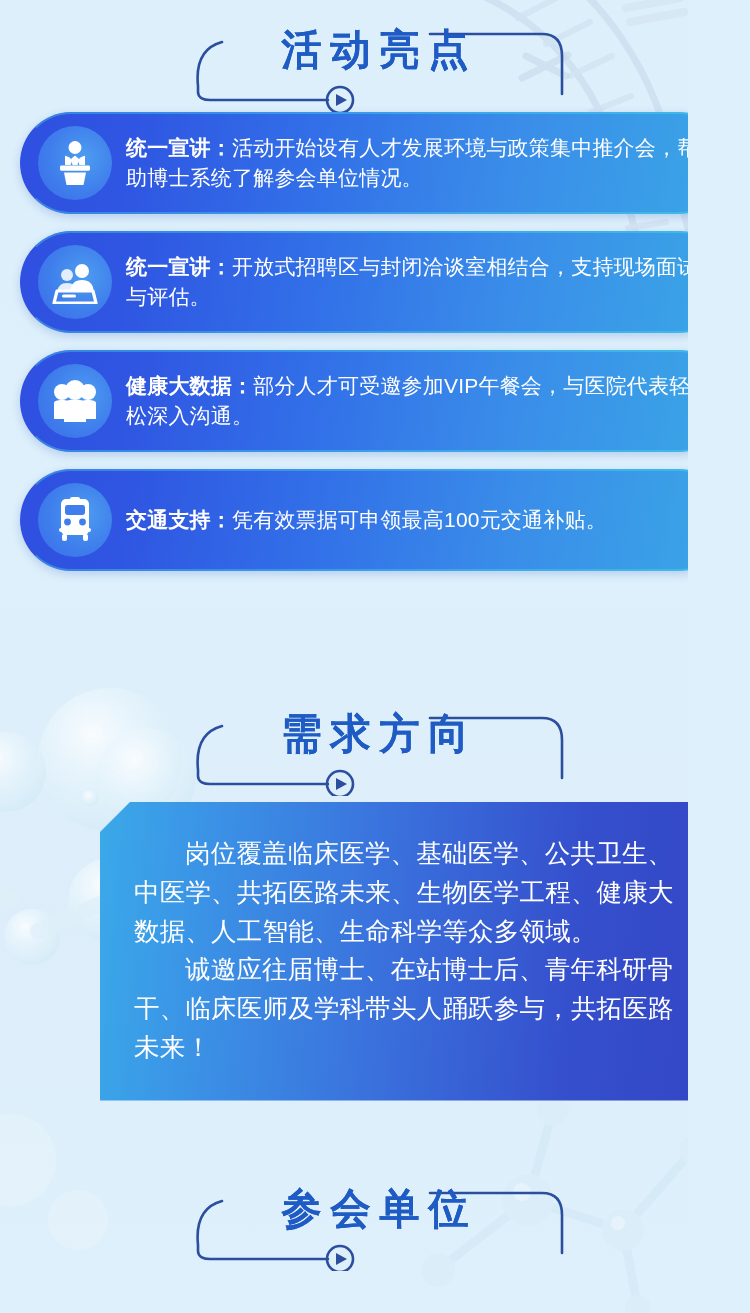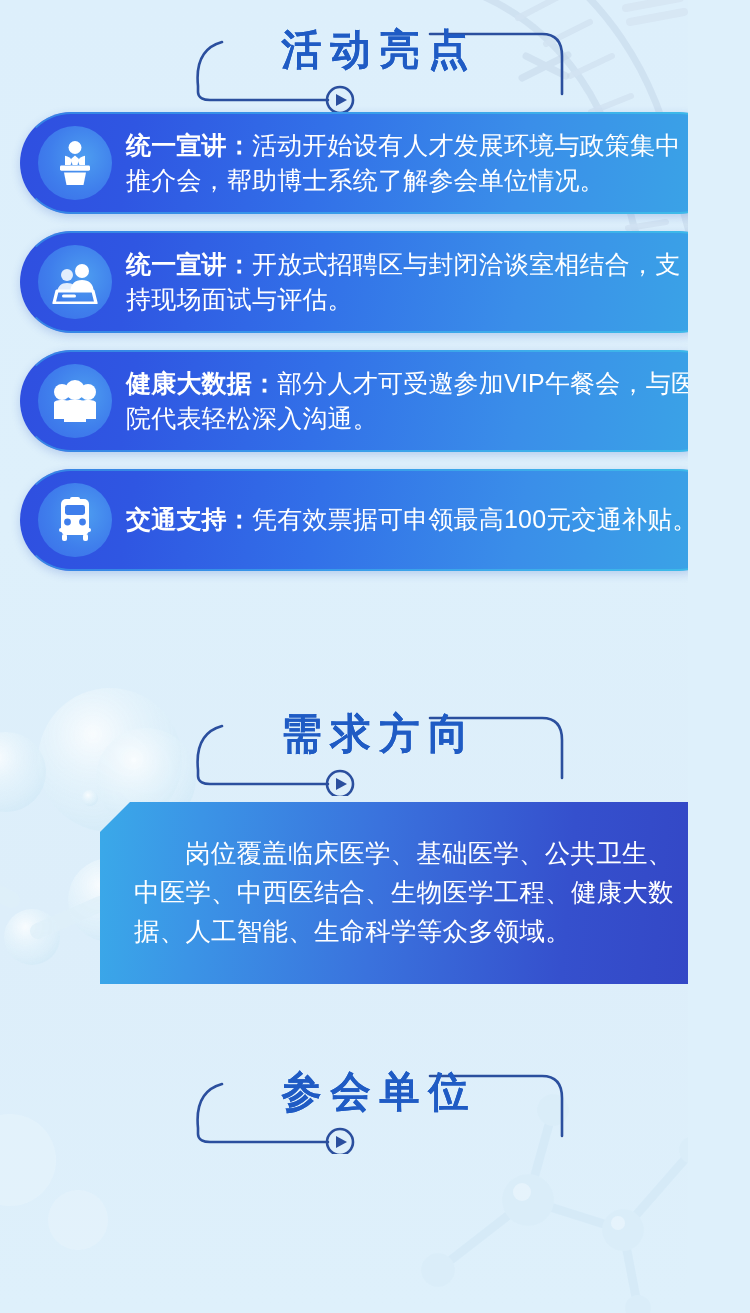--- a/index.html
+++ b/index.html
@@ -149,21 +149,21 @@
     margin-right: 14px;
     position: relative;
     z-index: 2;
   }
   .card-icon svg { display: block; }
   .card-body {
     flex: 1 1 auto;
     position: relative;
     z-index: 2;
     color: #ffffff;
-    font-size: 25px;
+    font-size: 21px;
     line-height: 1.42;
     letter-spacing: 0.2px;
   }
   .card-body .lead {
     font-weight: 700;
   }
 
   
   .demand-wrap {
     position: relative;
@@ -367,21 +367,22 @@
       <path d="M222 42 C 200 48, 196 66, 198 86 L 198 92 C 198 98, 204 100, 210 100 L 328 100" fill="none" stroke="#2b4f9e" stroke-width="2.6" stroke-linecap="round"></path>
       <path d="M430 34 L 542 34 C 556 34, 562 42, 562 56 L 562 94" fill="none" stroke="#2b4f9e" stroke-width="2.6" stroke-linecap="round"></path>
       <circle cx="340" cy="100" r="13" fill="none" stroke="#2b4f9e" stroke-width="2.6"></circle>
       <path d="M336 94 L 347 100 L 336 106 Z" fill="#2b4f9e"></path>
     </svg>
     <div class="title-text">需求方向</div>
   </div>
 
   <div class="demand-wrap">
     <div class="demand-box">
-      <p>岗位覆盖临床医学、基础医学、公共卫生、中医学、中西医结合、生物医学工程、健康大数据、人工智能、生命科学等众多领域。</p>
+      <p>岗位覆盖临床医学、基础医学、公共卫生、中医学、共拓医路未来、生物医学工程、健康大数据、人工智能、生命科学等众多领域。</p>
+      <p>诚邀应往届博士、在站博士后、青年科研骨干、临床医师及学科带头人踊跃参与，共拓医路未来！</p>
     </div>
   </div>
 
   <div class="sp-58"></div>
 
   <div class="section-title">
     <svg class="deco" viewBox="0 0 750 112">
       <path d="M222 42 C 200 48, 196 66, 198 86 L 198 92 C 198 98, 204 100, 210 100 L 328 100" fill="none" stroke="#2b4f9e" stroke-width="2.6" stroke-linecap="round"></path>
       <path d="M430 34 L 542 34 C 556 34, 562 42, 562 56 L 562 94" fill="none" stroke="#2b4f9e" stroke-width="2.6" stroke-linecap="round"></path>
       <circle cx="340" cy="100" r="13" fill="none" stroke="#2b4f9e" stroke-width="2.6"></circle>

